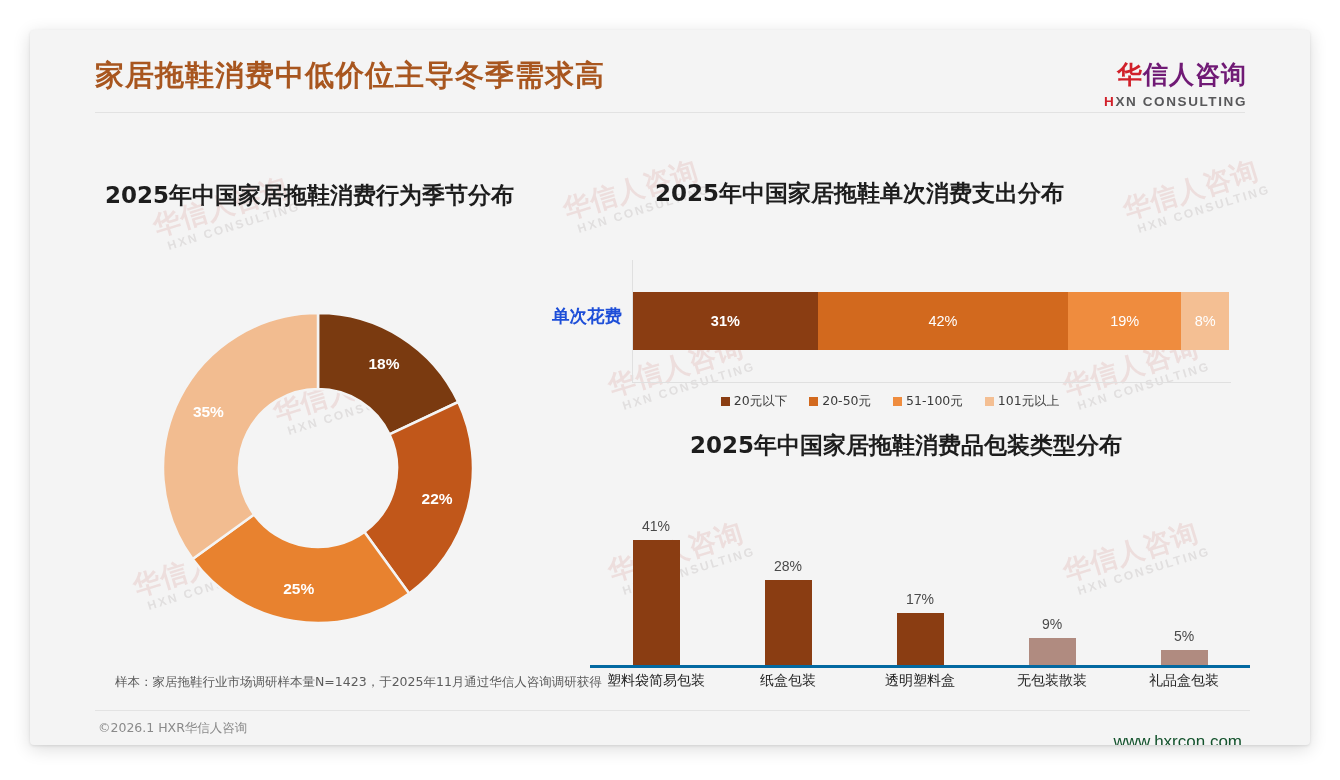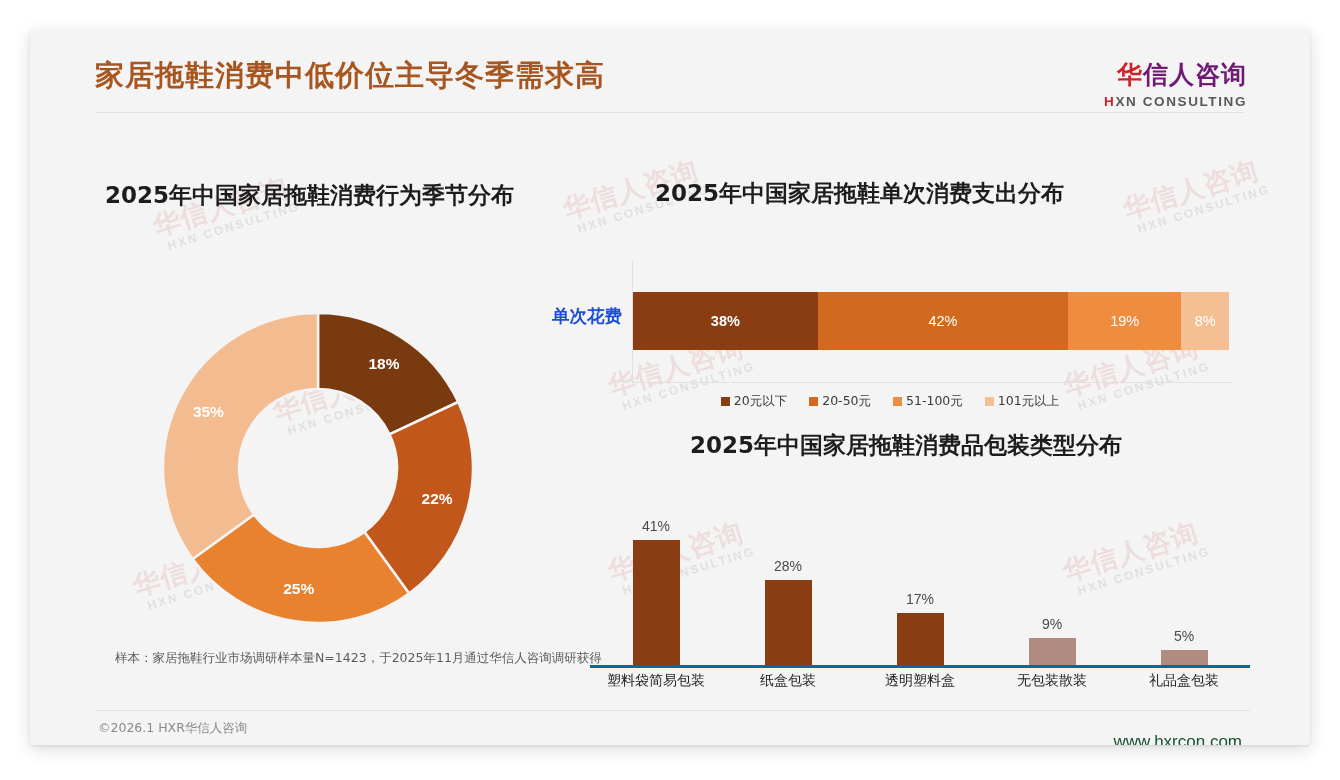--- a/index.html
+++ b/index.html
@@ -276,21 +276,21 @@
     font-size: 14px;
     color: #1f1f1f;
     white-space: nowrap;
     font-family: "DejaVu Sans", "Liberation Sans", sans-serif;
   }
 
   
   #sample-note {
     position: absolute;
     left: 85px;
-    top: 620px;
+    top: 644px;
     font-size: 12.5px;
     color: #5c5c5c;
     white-space: nowrap;
     z-index: 3;
     font-family: "DejaVu Sans", "Liberation Sans", sans-serif;
   }
   #footer-rule {
     position: absolute;
     left: 65px;
     top: 680px;
@@ -392,21 +392,21 @@
   </div>
 
 
   <div class="chart-title" id="title-spend">2025年中国家居拖鞋单次消费支出分布</div>
 
   <div id="spend-area">
     <div id="spend-plot-bg"></div>
     <div id="spend-row-label">单次花费</div>
     <div id="spend-bar">
         <div class="spend-seg bold" style="width: 31%; background: rgb(138, 61, 18);">
-          <span>38%</span>
+          <span>31%</span>
         </div>
         <div class="spend-seg" style="width: 42%; background: rgb(210, 105, 30);">
           <span>42%</span>
         </div>
         <div class="spend-seg" style="width: 19%; background: rgb(239, 140, 62);">
           <span>19%</span>
         </div>
         <div class="spend-seg" style="width: 8%; background: rgb(244, 191, 147);">
           <span>8%</span>
         </div>

